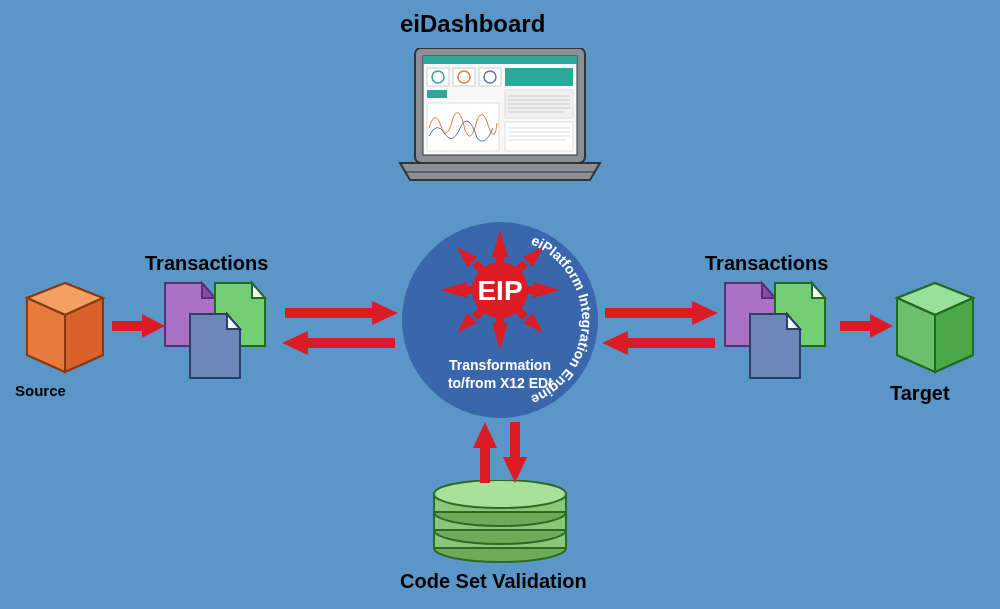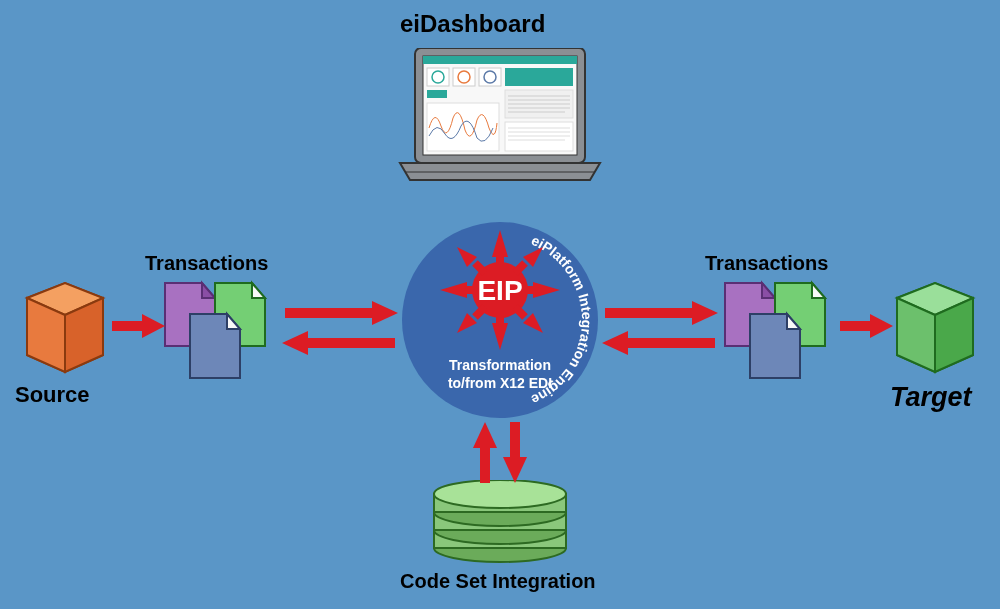--- a/index.html
+++ b/index.html
@@ -64,29 +64,29 @@
   <path d="M5 115 L205 115 L195 132 L15 132 Z" fill="#8b8f94" stroke="#333" stroke-width="2"></path>
   <line x1="10" y1="124" x2="200" y2="124" stroke="#333" stroke-width="1"></line>
 </svg>
 
 <svg style="position:absolute; left:15px; top:280px;" width="100" height="95" viewBox="0 0 100 95">
   <polygon points="12,18 50,3 88,18 88,75 50,92 12,75" fill="#e87a3e" stroke="#8a3a0f" stroke-width="2"></polygon>
   <polygon points="12,18 50,3 88,18 50,35" fill="#f4a061" stroke="#8a3a0f" stroke-width="2"></polygon>
   <polygon points="50,35 88,18 88,75 50,92" fill="#d8622a" stroke="#8a3a0f" stroke-width="2"></polygon>
   <polygon points="12,18 50,35 50,92 12,75" fill="#e87a3e" stroke="#8a3a0f" stroke-width="2"></polygon>
 </svg>
-<div class="label" style="left:15px; top:382px; width:100px; font-size:22px;">Source</div>
+<div class="label" style="left:15px; top:382px; width:100px; font-size:15px;">Source</div>
 
 <svg style="position:absolute; left:885px; top:280px;" width="100" height="95" viewBox="0 0 100 95">
   <polygon points="12,18 50,3 88,18 88,75 50,92 12,75" fill="#6cc06c" stroke="#1f6b1f" stroke-width="2"></polygon>
   <polygon points="12,18 50,3 88,18 50,35" fill="#9adf9a" stroke="#1f6b1f" stroke-width="2"></polygon>
   <polygon points="50,35 88,18 88,75 50,92" fill="#4aa84a" stroke="#1f6b1f" stroke-width="2"></polygon>
   <polygon points="12,18 50,35 50,92 12,75" fill="#6cc06c" stroke="#1f6b1f" stroke-width="2"></polygon>
 </svg>
-<div class="label" style="left:890px; top:382px; width:100px; font-size:27px;font-style:italic;">Target</div>
+<div class="label" style="left:890px; top:382px; width:100px; font-size:20px;">Target</div>
 
 <div class="label" style="left:145px; top:252px; width:150px; font-size:20px;">Transactions</div>
 
 <svg style="position:absolute; left:160px; top:278px;" width="120" height="105" viewBox="0 0 120 105">
 
   <path d="M5 5 L42 5 L55 20 L55 68 L5 68 Z" fill="#a871c1" stroke="#5a2f74" stroke-width="2"></path>
   <path d="M42 5 L42 20 L55 20 Z" fill="#8a4ea5" stroke="#5a2f74" stroke-width="2"></path>
 
   <path d="M55 5 L92 5 L105 20 L105 68 L55 68 Z" fill="#74cf74" stroke="#1f6b1f" stroke-width="2"></path>
   <path d="M92 5 L92 20 L105 20 Z" fill="#f8f8f8" stroke="#1f6b1f" stroke-width="2"></path>
@@ -149,21 +149,21 @@
   <rect x="6" y="50" width="132" height="18" fill="#8ac77b" stroke="#2d6a22" stroke-width="2"></rect>
   <ellipse cx="72" cy="50" rx="66" ry="14" fill="#6bab5a" stroke="#2d6a22" stroke-width="2"></ellipse>
   <rect x="6" y="32" width="132" height="18" fill="#8ac77b" stroke="#2d6a22" stroke-width="2"></rect>
   <ellipse cx="72" cy="32" rx="66" ry="14" fill="#6bab5a" stroke="#2d6a22" stroke-width="2"></ellipse>
   <rect x="6" y="14" width="132" height="18" fill="#8ac77b" stroke="#2d6a22" stroke-width="2"></rect>
   <ellipse cx="72" cy="14" rx="66" ry="14" fill="#a8e298" stroke="#2d6a22" stroke-width="2"></ellipse>
 
   <line x1="6" y1="14" x2="6" y2="68" stroke="#2d6a22" stroke-width="2"></line>
   <line x1="138" y1="14" x2="138" y2="68" stroke="#2d6a22" stroke-width="2"></line>
 </svg>
-<div class="label" style="left:400px; top:570px; width:200px; font-size:20px;">Code Set Integration</div>
+<div class="label" style="left:400px; top:570px; width:200px; font-size:20px;">Code Set Validation</div>
 
 <svg style="position:absolute; left:110px; top:314px;" width="55" height="24">
   <line x1="2" y1="12" x2="35" y2="12" stroke="#dc1c24" stroke-width="10"></line>
   <polygon points="32,0 55,12 32,24" fill="#dc1c24"></polygon>
 </svg>
 
 <svg style="position:absolute; left:280px; top:298px;" width="120" height="60">
   <line x1="5" y1="15" x2="95" y2="15" stroke="#dc1c24" stroke-width="10"></line>
   <polygon points="92,3 118,15 92,27" fill="#dc1c24"></polygon>
   <line x1="25" y1="45" x2="115" y2="45" stroke="#dc1c24" stroke-width="10"></line>

